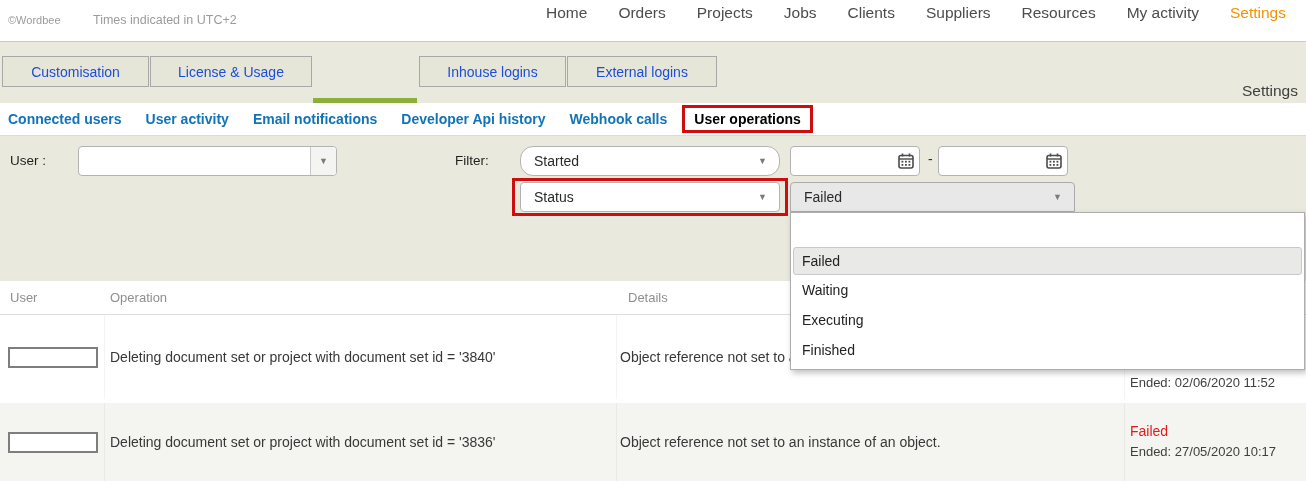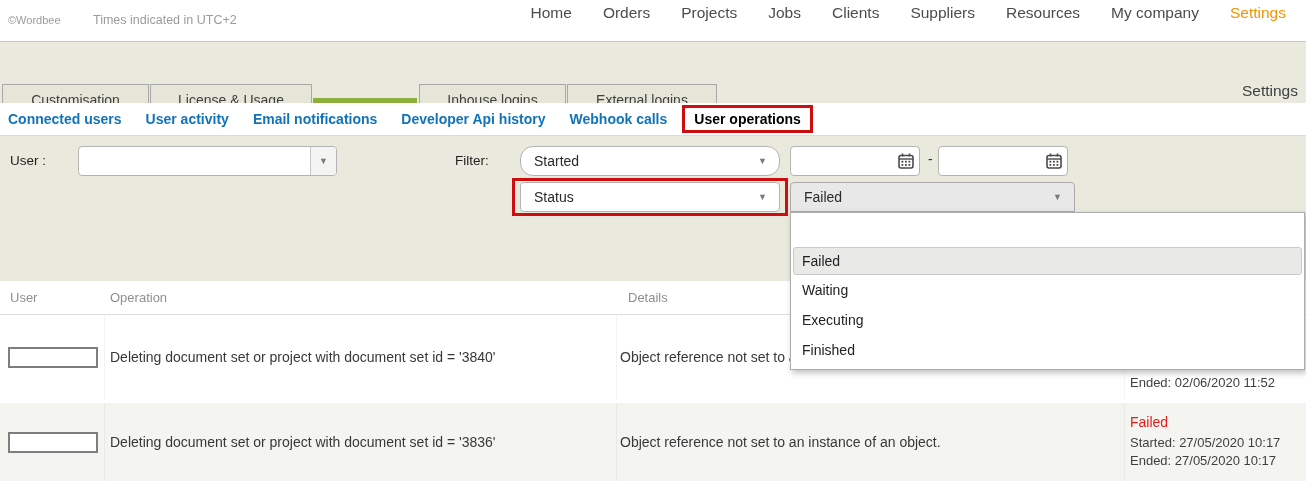--- a/index.html
+++ b/index.html
@@ -11,21 +11,21 @@
   .copyright { position:absolute; left:8px; top:14px; font-size:11px; color:#9B9B9B; }
   .tz-note { position:absolute; left:93px; top:13px; font-size:12.5px; color:#9B9B9B; }
   .topnav { position:absolute; right:20px; top:0; height:26px; display:flex; align-items:center; gap:31px; font-size:15.5px; color:#4C4C4C; }
   .nav-item { cursor:pointer; white-space:nowrap; }
   .nav-item.active { color:#F39200; }
 
   
   .beige { position:absolute; left:0; top:42px; width:100%; height:239px; background:#E9E9DD; }
 
   
-  .tab { position:absolute; top:84px; height:31px; background:#E5E5D8; border:1px solid #A8A8A8; display:flex; align-items:center; justify-content:center; font-size:14px; color:#404040; cursor:pointer; }
+  .tab { position:absolute; top:56px; height:31px; background:#E5E5D8; border:1px solid #A8A8A8; display:flex; align-items:center; justify-content:center; font-size:14px; color:#1d4ed8; cursor:pointer; }
   .tab-0 { left:2px;   width:147px; }
   .tab-1 { left:150px; width:162px; }
   .tab-2 { left:313px; width:104px; top:66px; height:37px; background:#8CAE3B; border:none; color:#fff;margin-top:32px; }
   .tab-3 { left:419px; width:147px; }
   .tab-4 { left:567px; width:150px; }
   .page-label { position:absolute; right:8px; top:82px; font-size:15.5px; color:#3F3F3F; }
 
   
   .subnav-strip { position:absolute; left:0; top:103px; width:100%; height:33px; background:#fff; border-bottom:1px solid #DCDCD2; display:flex; align-items:center; padding-left:8px; }
   .subnav-item { font-weight:bold; font-size:14px; color:#1173B8; padding:0 12px; cursor:pointer; white-space:nowrap; }
@@ -93,21 +93,21 @@
     <span class="copyright">©Wordbee</span>
     <span class="tz-note">Times indicated in UTC+2</span>
     <div class="topnav">
       <span class="nav-item">Home</span>
       <span class="nav-item">Orders</span>
       <span class="nav-item">Projects</span>
       <span class="nav-item">Jobs</span>
       <span class="nav-item">Clients</span>
       <span class="nav-item">Suppliers</span>
       <span class="nav-item">Resources</span>
-      <span class="nav-item">My company</span>
+      <span class="nav-item">My activity</span>
       <span class="nav-item active">Settings</span>
     </div>
   </div>
 
   <div class="beige"></div>
 
   <div class="tab tab-0">Customisation</div>
   <div class="tab tab-1">License &amp; Usage</div>
   <div class="tab tab-2">Activity</div>
   <div class="tab tab-3">Inhouse logins</div>
@@ -220,21 +220,20 @@
         <div class="redact"></div>
       </div>
       <div class="cell op">
         <span>Deleting document set or project with document set id = '3836'</span>
       </div>
       <div class="cell details">
         <span>Object reference not set to an instance of an object.</span>
       </div>
       <div class="cell status">
         <span class="status-failed">Failed</span>
-        <span class="status-line">Started: 27/05/2020 10:17</span>
         <span class="status-line">Ended: 27/05/2020 10:17</span>
       </div>
     </div>
   </div>
 
   <div class="anno anno-status"></div>
 
 </div>
 
 </body></html>

